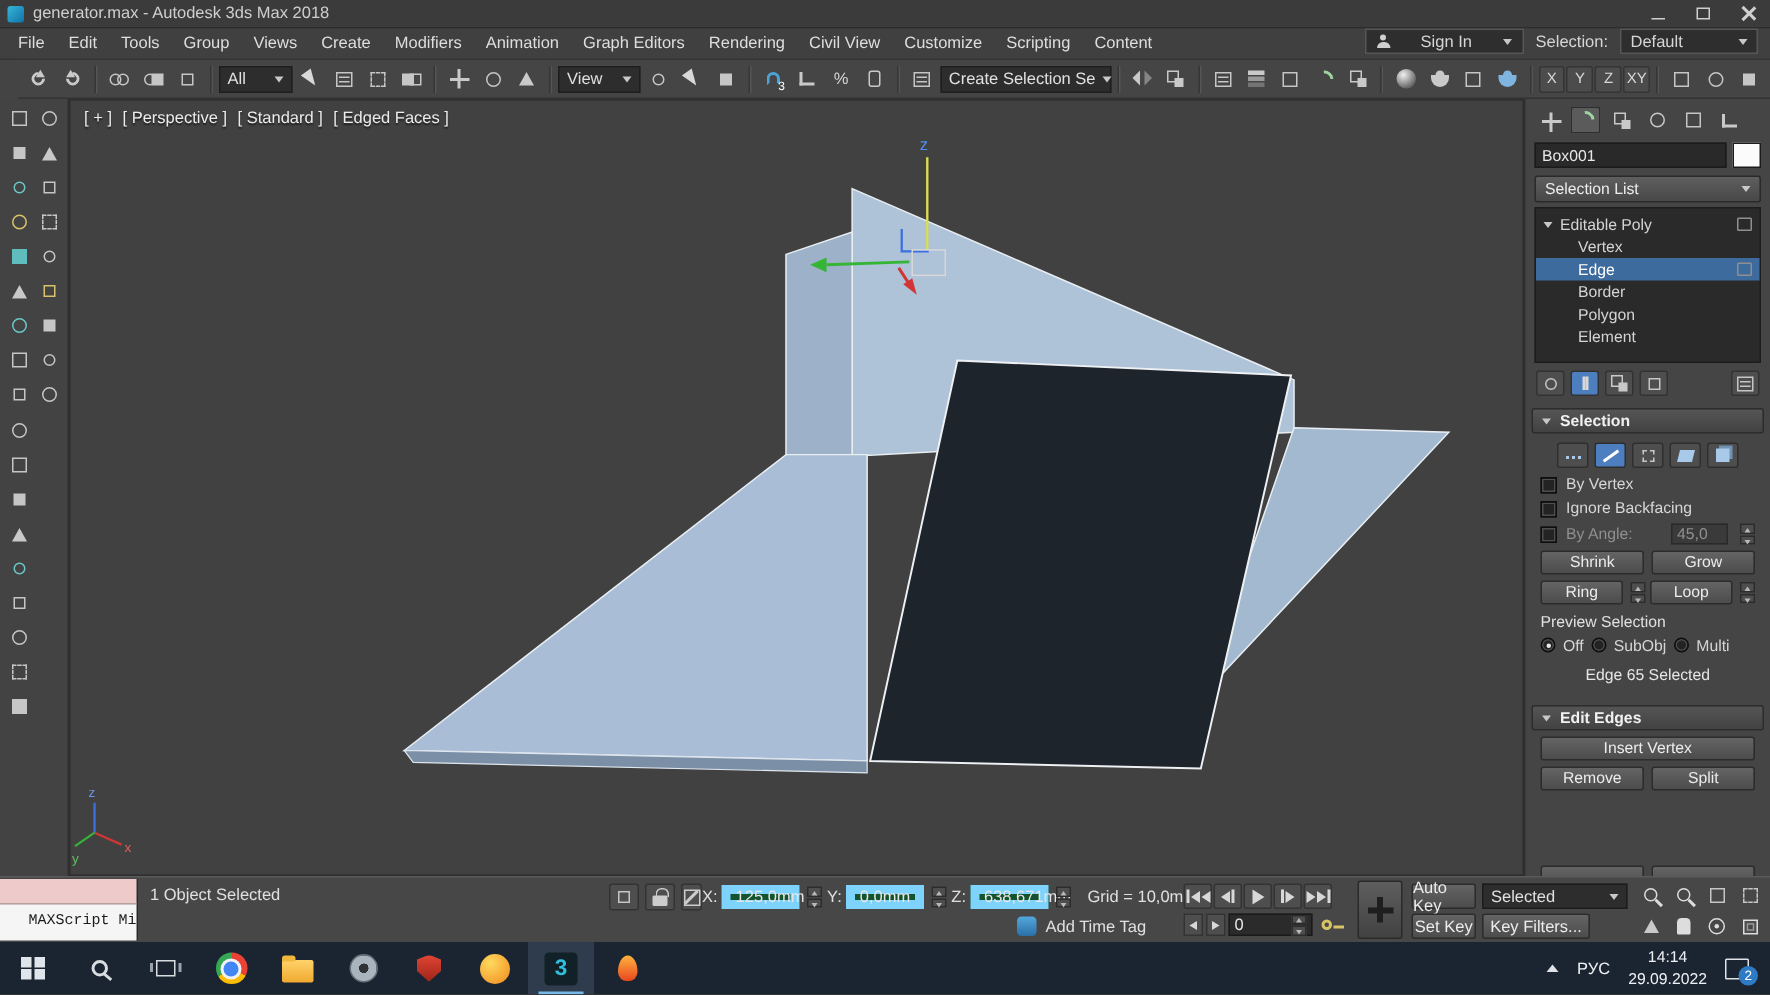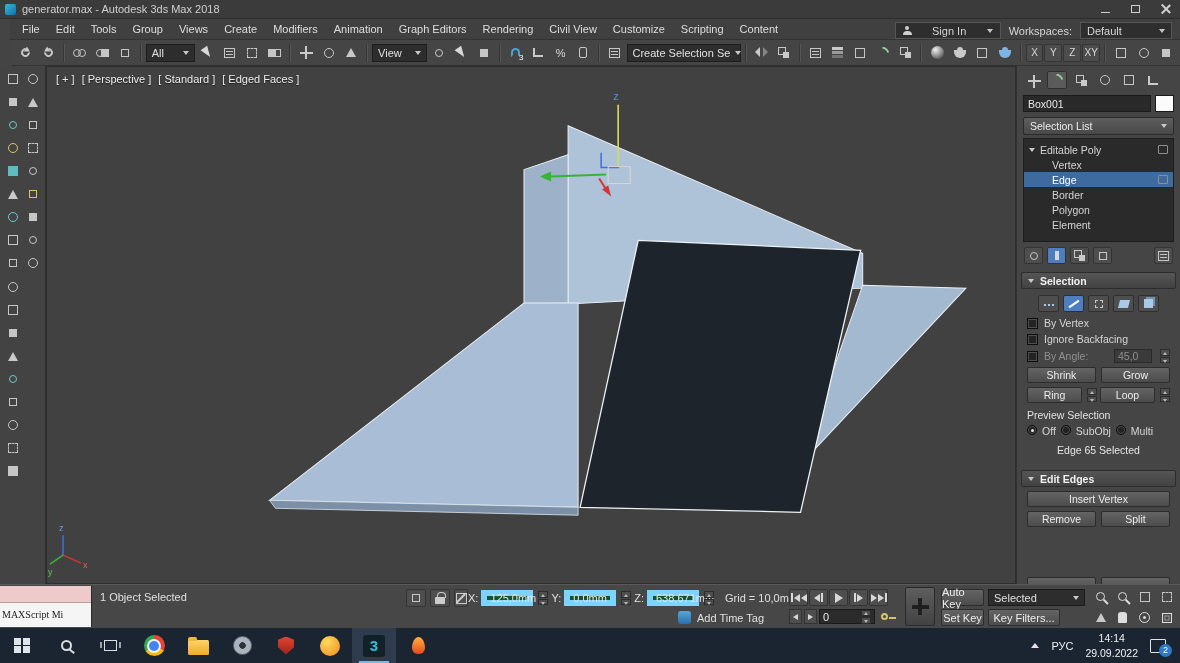--- a/index.html
+++ b/index.html
@@ -12,21 +12,21 @@
 .app-ico{width:11px;height:11px;border-radius:2px;background:linear-gradient(135deg,#35b6d9,#1272a8)}
 .win-btns{margin-left:auto;display:flex;height:19px}
 .win-btn{width:30px;display:flex;align-items:center;justify-content:center}
 .ic-min{width:9px;height:1px;background:#cfcfcf;margin-top:6px}
 .ic-max{width:9px;height:8px;border:1px solid #cfcfcf}
 .ic-close{position:relative;width:10px;height:10px}
 .ic-close::before,.ic-close::after{content:"";position:absolute;left:4.5px;top:-1px;width:1.5px;height:12px;background:#cfcfcf}
 .ic-close::before{transform:rotate(45deg)}.ic-close::after{transform:rotate(-45deg)}
 
 
-.menubar{position:absolute;top:19px;left:10px;right:0;height:21px;background:#404040;display:flex;align-items:flex-end;padding:0 4px;border-bottom:1px solid #333}
+.menubar{position:absolute;top:19px;left:0;right:0;height:21px;background:#404040;display:flex;align-items:flex-start;padding:0 4px;border-bottom:1px solid #333}
 .mitem{padding:0 8px;line-height:20px;color:#dedede}
 .mb-right{margin-left:auto;display:flex;align-items:center;gap:8px;padding-right:4px}
 .signin{display:flex;align-items:center;gap:20px;background:#2e2e2e;border:1px solid #565656;height:17px;padding:0 7px;min-width:106px;justify-content:space-between}
 .person{width:9px;height:9px;position:relative}
 .person::before{content:"";position:absolute;top:0;left:2.5px;width:4px;height:4px;border-radius:50%;background:#cfcfcf}
 .person::after{content:"";position:absolute;bottom:0;left:0;width:9px;height:4px;border-radius:4px 4px 0 0;background:#cfcfcf}
 .ws-drop{display:flex;align-items:center;justify-content:space-between;gap:6px;background:#2e2e2e;border:1px solid #565656;height:17px;padding:0 6px;width:92px}
 .ca-d{width:0;height:0;border-left:3.5px solid transparent;border-right:3.5px solid transparent;border-top:4px solid #c8c8c8}
 
 
@@ -131,21 +131,21 @@
 .radio{width:10px;height:10px;border-radius:50%;background:#232323;border:1px solid #0e0e0e;box-shadow:inset 0 0 0 1px #4e4e4e;position:relative}
 .radio.sel::after{content:"";position:absolute;inset:2.5px;background:#e8e8e8;border-radius:50%}
 .center-txt{text-align:center;padding:7px 0 2px;color:#e6e6e6}
 .btn.full{margin:4px 10px 0}
 .stub{position:absolute;bottom:-9px;left:10px;right:10px;display:grid;grid-template-columns:1fr 1fr;gap:5px}
 
 
 .statusbar{position:absolute;left:0;right:0;top:584px;height:44px;background:#474747;border-top:1px solid #5a5a5a}
 .mxs{position:absolute;left:0;top:1px;width:92px;height:41px;border-right:1px solid #2a2a2a}
 .mxs-a{height:17px;background:#eecaca;border-bottom:1px solid #b5a0a0}
-.mxs-b{height:24px;background:#f5f5f5;color:#1c1c1c;font-family:Liberation Serif, serif;font-size:10px;line-height:23px;padding:0 2px;white-space:nowrap;overflow:hidden}
+.mxs-b{height:24px;background:#f5f5f5;color:#1c1c1c;font-family:Liberation Mono, monospace;font-size:10px;line-height:23px;padding:0 19px;white-space:nowrap;overflow:hidden}
 .sel-status{position:absolute;left:100px;top:6px;color:#e0e0e0}
 .sb-btn{position:absolute;width:20px;height:18px;display:flex;align-items:center;justify-content:center;background:#4e4e4e;border:1px solid #333;border-radius:2px}
 .lock{width:10px;height:7px;background:#ccc;border-radius:1px;position:relative;margin-top:5px}
 .lock::before{content:"";position:absolute;left:1.5px;top:-5px;width:7px;height:5px;border:1.5px solid #ccc;border-bottom:none;border-radius:4px 4px 0 0}
 .absrel{width:11px;height:11px;border:1.5px solid #ccc;position:relative}
 .absrel::after{content:"";position:absolute;left:3.5px;top:-2px;width:1.5px;height:12px;background:#ccc;transform:rotate(45deg)}
 .coords{position:absolute;left:468px;top:5px;display:flex;align-items:center;gap:3px;color:#e0e0e0}
 .coord-fld{width:52px;height:16px;background:#14532d;border:6px solid #7dd3fc;display:flex;align-items:center;padding:0 3px;color:#e6e6e6}
 .grid-txt{margin-left:8px}
 .timetag{position:absolute;left:678px;top:26px;display:flex;align-items:center;gap:6px;color:#e0e0e0}
@@ -239,21 +239,21 @@
     <span class="mitem">Civil View</span>
     <span class="mitem">Customize</span>
     <span class="mitem">Scripting</span>
     <span class="mitem">Content</span>
     <div class="mb-right">
       <div class="signin">
         <span class="person"></span>
         <span>Sign In</span>
         <span class="ca-d"></span>
       </div>
-      <span>Workspaces:</span>
+      <span>Selection:</span>
       <div class="ws-drop">
         <span>Default</span>
         <span class="ca-d"></span>
       </div>
     </div>
   </div>
 
   <div class="toolbar">
     <div class="tbtn">
         <span class="undo"></span>

